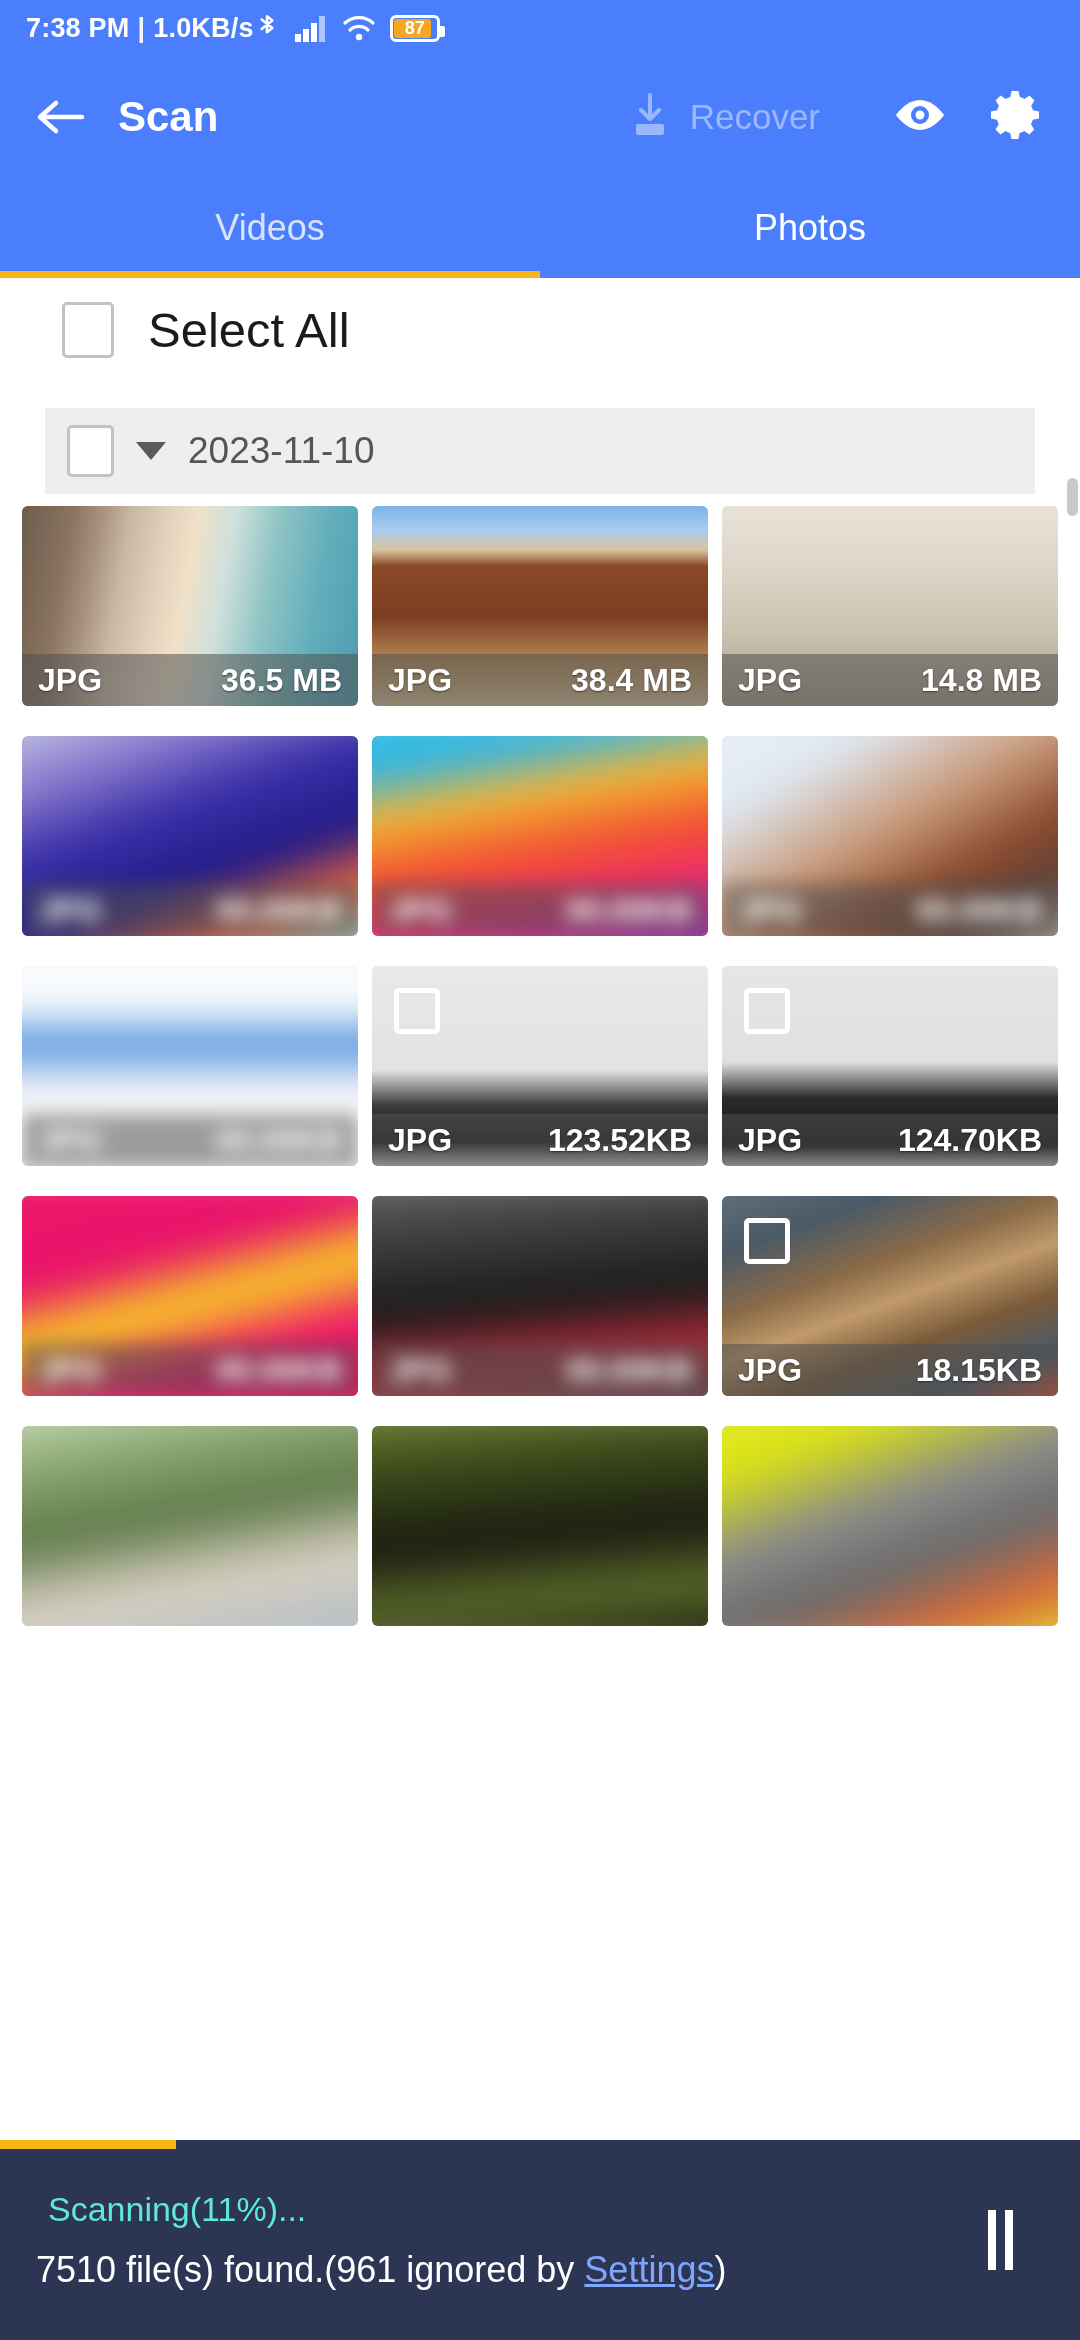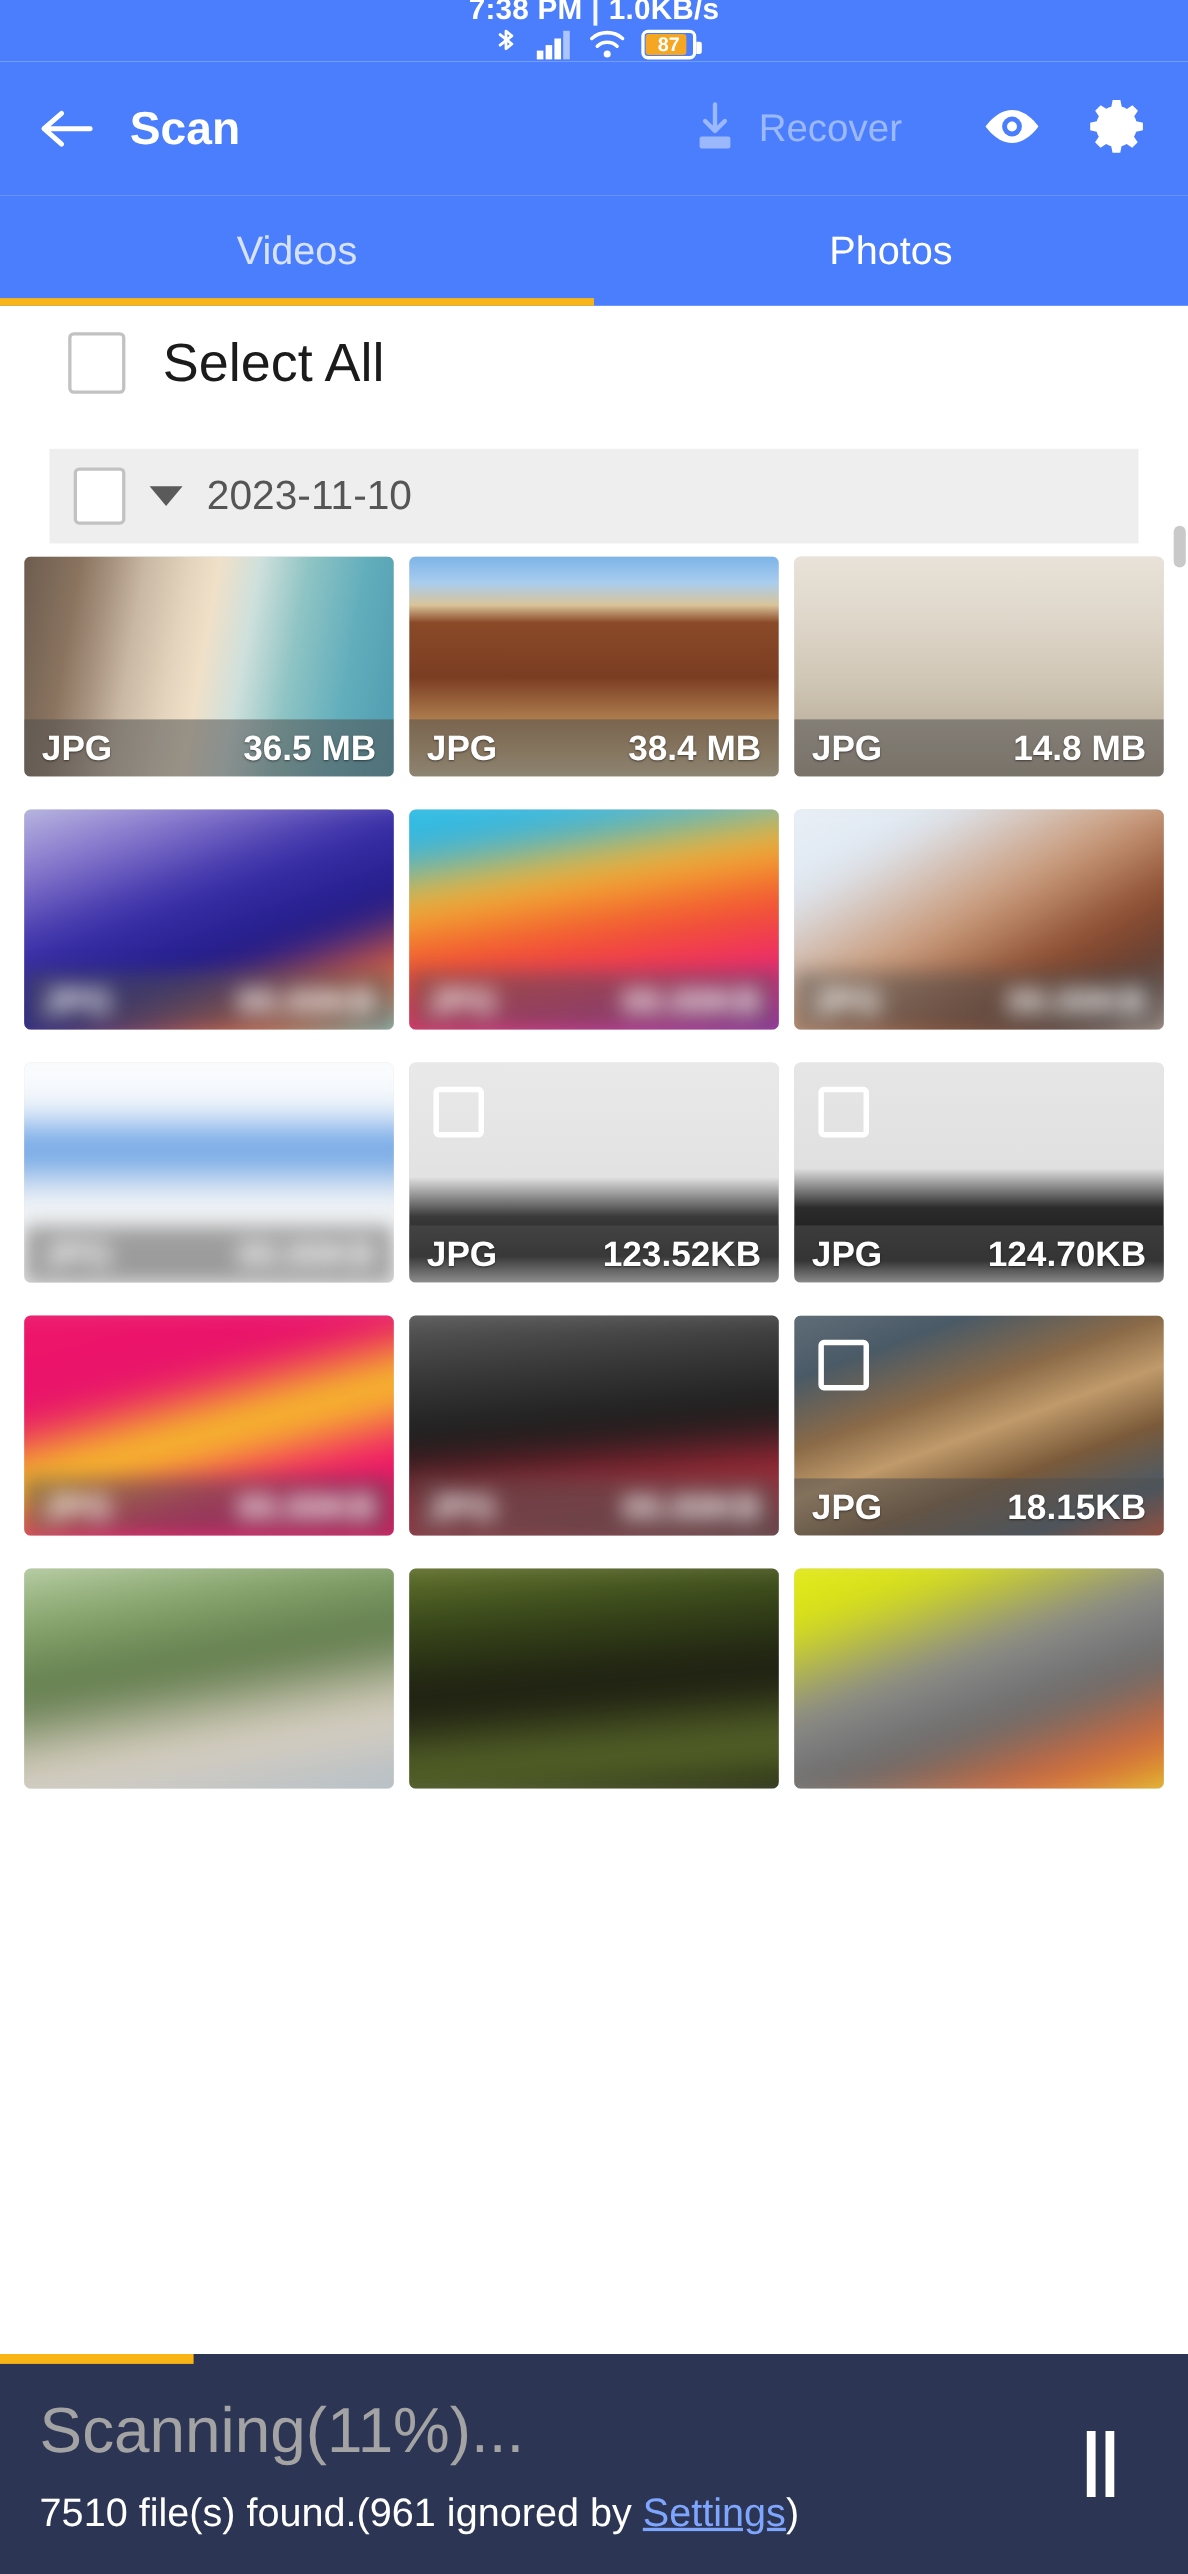--- a/index.html
+++ b/index.html
@@ -7,23 +7,22 @@
   body {
     font-family:"Liberation Sans", sans-serif;
     background:#ffffff;
     overflow:hidden;
     position:relative;
   }
 
   
   .statusbar{
     height:56px; background:#4a7efc; color:#ffffff;
-    display:flex; align-items:center; justify-content:flex-end;
+    display:flex; align-items:center; justify-content:flex-start;
     padding:0 26px;
-    flex-direction:column;
   }
   .status-left{ font-size:27px; font-weight:bold; letter-spacing:.2px; display:flex; align-items:center; gap:8px;}
   .status-sep{ opacity:.95; }
   .status-right{ display:flex; align-items:center; gap:14px; }
   .sb-icon{ display:inline-flex; align-items:center; }
   .battery{
     width:50px; height:27px; border:3px solid #ffffff; border-radius:6px;
     position:relative; display:flex; align-items:center; justify-content:center;
   }
   .battery:after{
@@ -134,21 +133,21 @@
   
   .bottom-bar{
     position:absolute; left:0; right:0; bottom:0; height:200px;
     background:#2c3654; display:flex; align-items:center;
     padding:0 40px 0 36px; z-index:30;
   }
   .bottom-progress{
     position:absolute; left:0; top:0; width:176px; height:9px; background:#f9b515;
   }
   .bottom-text{ flex:1 1 auto; display:flex; flex-direction:column; gap:20px; }
-  .scan-line{ color:#a3a3a3; font-size:58px; }
+  .scan-line{ color:#5eead4; font-size:34px;margin-left:12px; }
   .found-line{ color:#ffffff; font-size:36px; }
   .settings-link{ color:#7fa6ff; text-decoration:underline; }
   .pause-btn{
     width:80px; height:90px; display:flex; align-items:center; justify-content:center;
     gap:9px; flex:0 0 auto;
   }
   .pause-bar{ width:8px; height:60px; background:#ffffff; }
 
   
   .img-beach{

